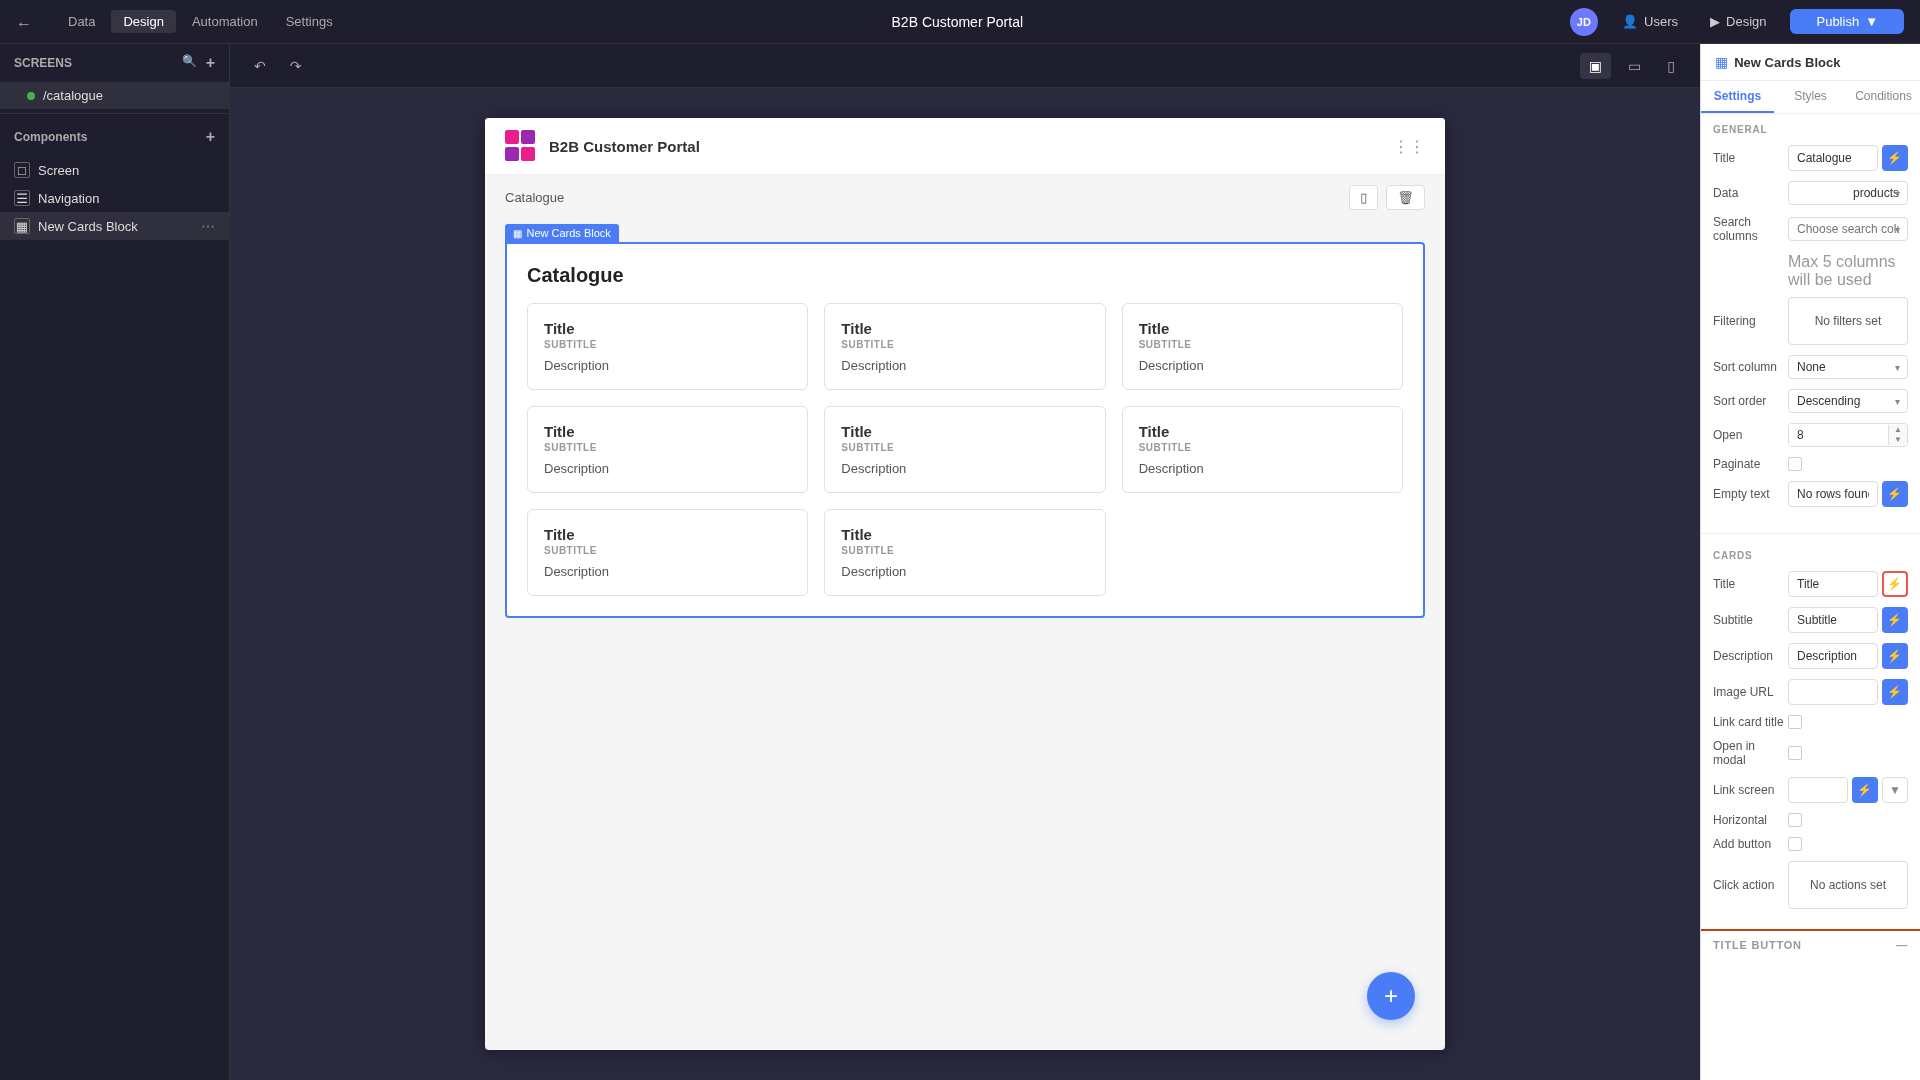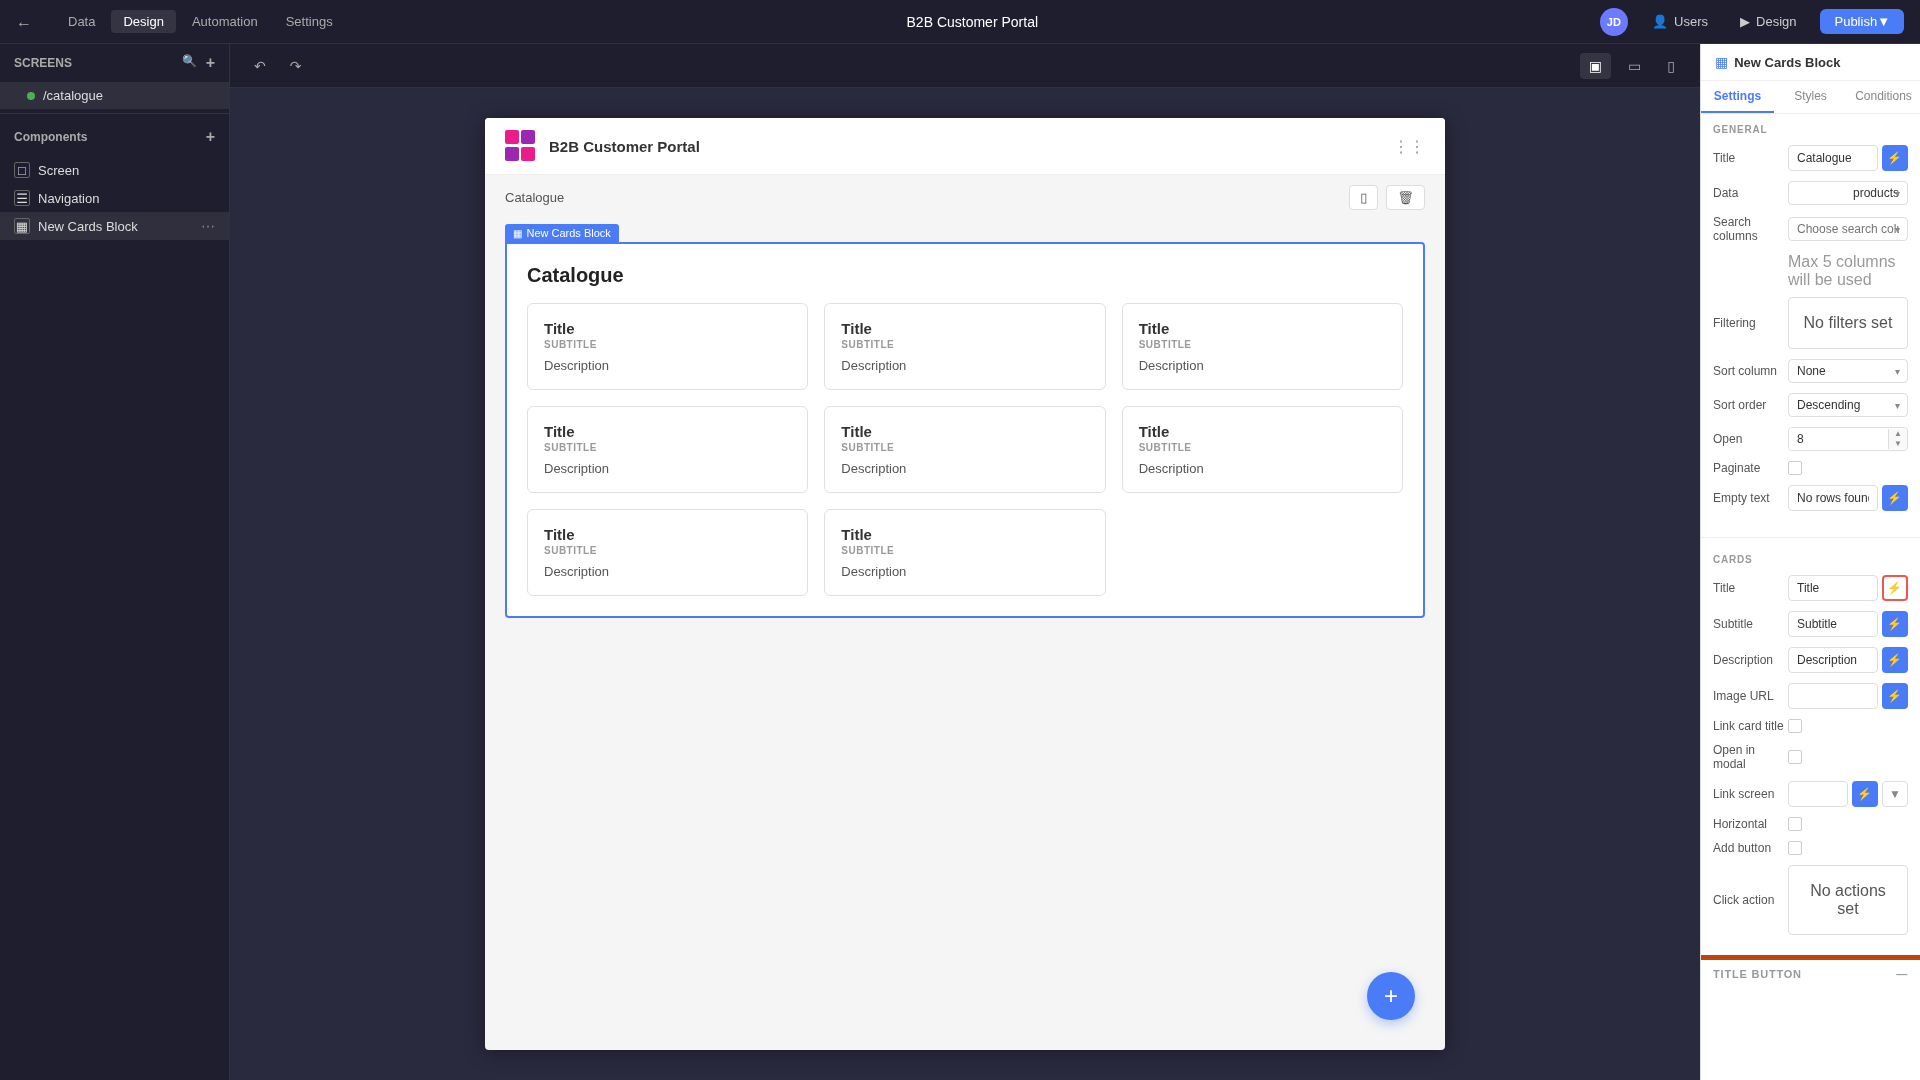--- a/index.html
+++ b/index.html
@@ -11,21 +11,21 @@
       padding: 0 16px; flex-shrink: 0; border-bottom: 1px solid #333;
     }
     .top-nav .back-btn { color: #aaa; cursor: pointer; margin-right: 16px; font-size: 16px; }
     .nav-tabs { display: flex; gap: 4px; margin-left: 8px; }
     .nav-tab { color: #aaa; padding: 4px 12px; cursor: pointer; font-size: 13px; border-radius: 4px; }
     .nav-tab.active { color: #fff; background: rgba(255,255,255,0.1); }
     .top-nav-center { flex: 1; text-align: center; color: #fff; font-size: 14px; font-weight: 500; }
     .top-nav-right { display: flex; align-items: center; gap: 16px; }
     .avatar { width: 28px; height: 28px; border-radius: 50%; background: #6b7aff; display: flex; align-items: center; justify-content: center; color: #fff; font-size: 11px; font-weight: bold; }
     .top-nav-btn { display: flex; align-items: center; gap: 6px; color: #ccc; font-size: 13px; cursor: pointer; padding: 4px 8px; border-radius: 4px; }
-    .publish-btn { background: #4a7cf7; color: #fff; border-radius: 6px; padding: 5px 14px; font-size: 13px; cursor: pointer; display: flex; align-items: flex-start; }
+    .publish-btn { background: #4a7cf7; color: #fff; border-radius: 6px; padding: 5px 26px; font-size: 13px; cursor: pointer; display: flex; align-items: flex-start; gap: 6px; }
 
     
     .main-body { display: flex; flex: 1; overflow: hidden; }
 
     
     .left-sidebar { width: 230px; background: #1e1e2e; border-right: 1px solid #333; display: flex; flex-direction: column; flex-shrink: 0; }
     .sidebar-section-header { display: flex; align-items: center; justify-content: space-between; padding: 10px 14px; color: #aaa; font-size: 12px; font-weight: 600; text-transform: uppercase; }
     .sidebar-item { display: flex; align-items: center; gap: 8px; padding: 6px 27px; cursor: pointer; color: #ddd; font-size: 13px; }
     .sidebar-item.active { background: rgba(255,255,255,0.08); }
     .sidebar-item .dot { width: 8px; height: 8px; border-radius: 50%; background: #4caf50; flex-shrink: 0; }
@@ -93,22 +93,22 @@
     .panel-row-label { font-size: 12px; color: #555; width: 75px; flex-shrink: 0; }
     .panel-row-value { flex: 1; }
     .panel-input { border: 1px solid #ddd; border-radius: 4px; padding: 4px 8px; font-size: 12px; color: #333; width: 100%; background: #fff; }
     .panel-select-wrap { position: relative; width: 100%; }
     .panel-select-wrap::after { content: '▾'; position: absolute; right: 8px; top: 50%; transform: translateY(-50%); color: #888; font-size: 10px; pointer-events: none; }
     .panel-input-with-btn { display: flex; gap: 4px; }
     .panel-lightning-btn { background: #4a7cf7; border: none; border-radius: 4px; color: #fff; width: 26px; height: 26px; cursor: pointer; font-size: 12px; display: flex; align-items: center; justify-content: center; flex-shrink: 0; }
     .panel-lightning-btn.outlined { background: #fff; border: 2px solid #e55; color: #e55; }
     .panel-divider { height: 1px; background: #eee; margin: 6px 0; }
     .checkbox { width: 14px; height: 14px; border: 1px solid #ccc; border-radius: 2px; background: #fff; cursor: pointer; }
-    .no-actions-btn { background: #fff; border: 1px solid #ddd; border-radius: 4px; padding: 16px 10px; font-size: 16px; color: #555; cursor: pointer; width: 100%; text-align: center; }
-    .panel-section-collapse { display: flex; align-items: center; justify-content: space-between; padding: 8px 12px; font-size: 11px; font-weight: 700; color: #999; text-transform: uppercase; letter-spacing: 0.8px; border-top: 5px solid #c2410c; }
+    .no-actions-btn { background: #fff; border: 1px solid #ddd; border-radius: 4px; padding: 16px 10px; font-size: 12px; color: #555; cursor: pointer; width: 100%; text-align: center; }
+    .panel-section-collapse { display: flex; align-items: center; justify-content: space-between; padding: 8px 12px; font-size: 11px; font-weight: 700; color: #999; text-transform: uppercase; letter-spacing: 0.8px; border-top: 2px solid #c2410c; }
     .limit-input-wrap { display: flex; align-items: center; border: 1px solid #ddd; border-radius: 4px; overflow: hidden; width: 100%; }
     .limit-input { border: none; padding: 4px 8px; font-size: 12px; color: #333; width: 100%; outline: none; }
     .limit-arrows { display: flex; flex-direction: column; border-left: 1px solid #ddd; }
     .limit-arrow { background: #f9f9f9; border: none; color: #888; font-size: 8px; cursor: pointer; padding: 1px 5px; line-height: 1; }
   </style>
 </head>
 <body>
 
 <div class="top-nav">
   <span class="back-btn">←</span>

